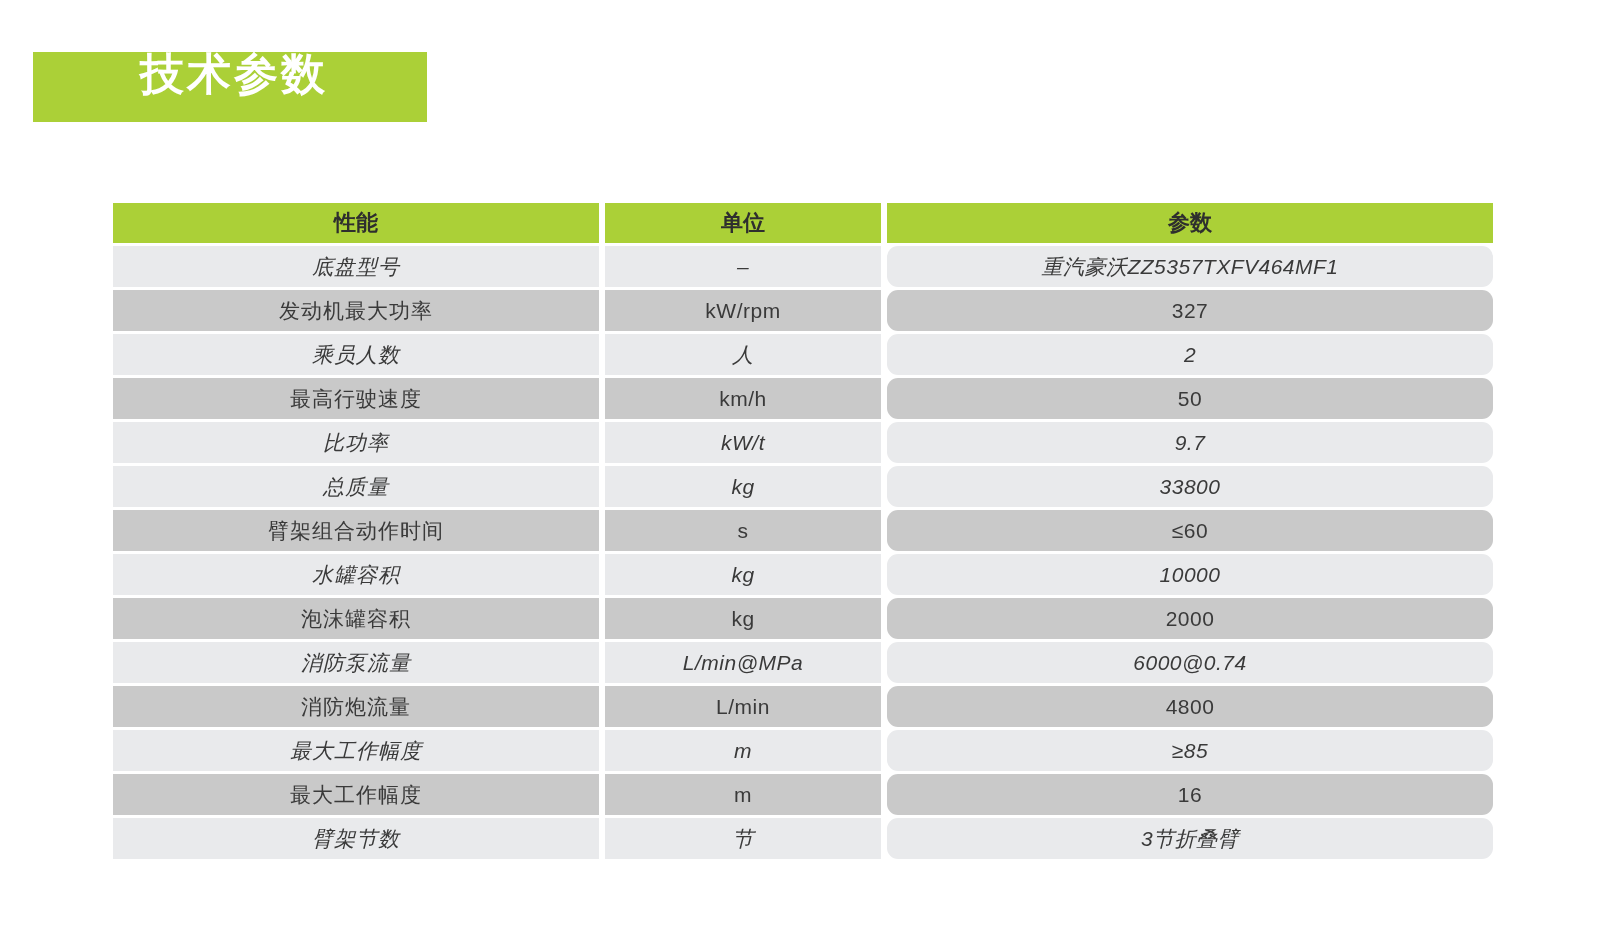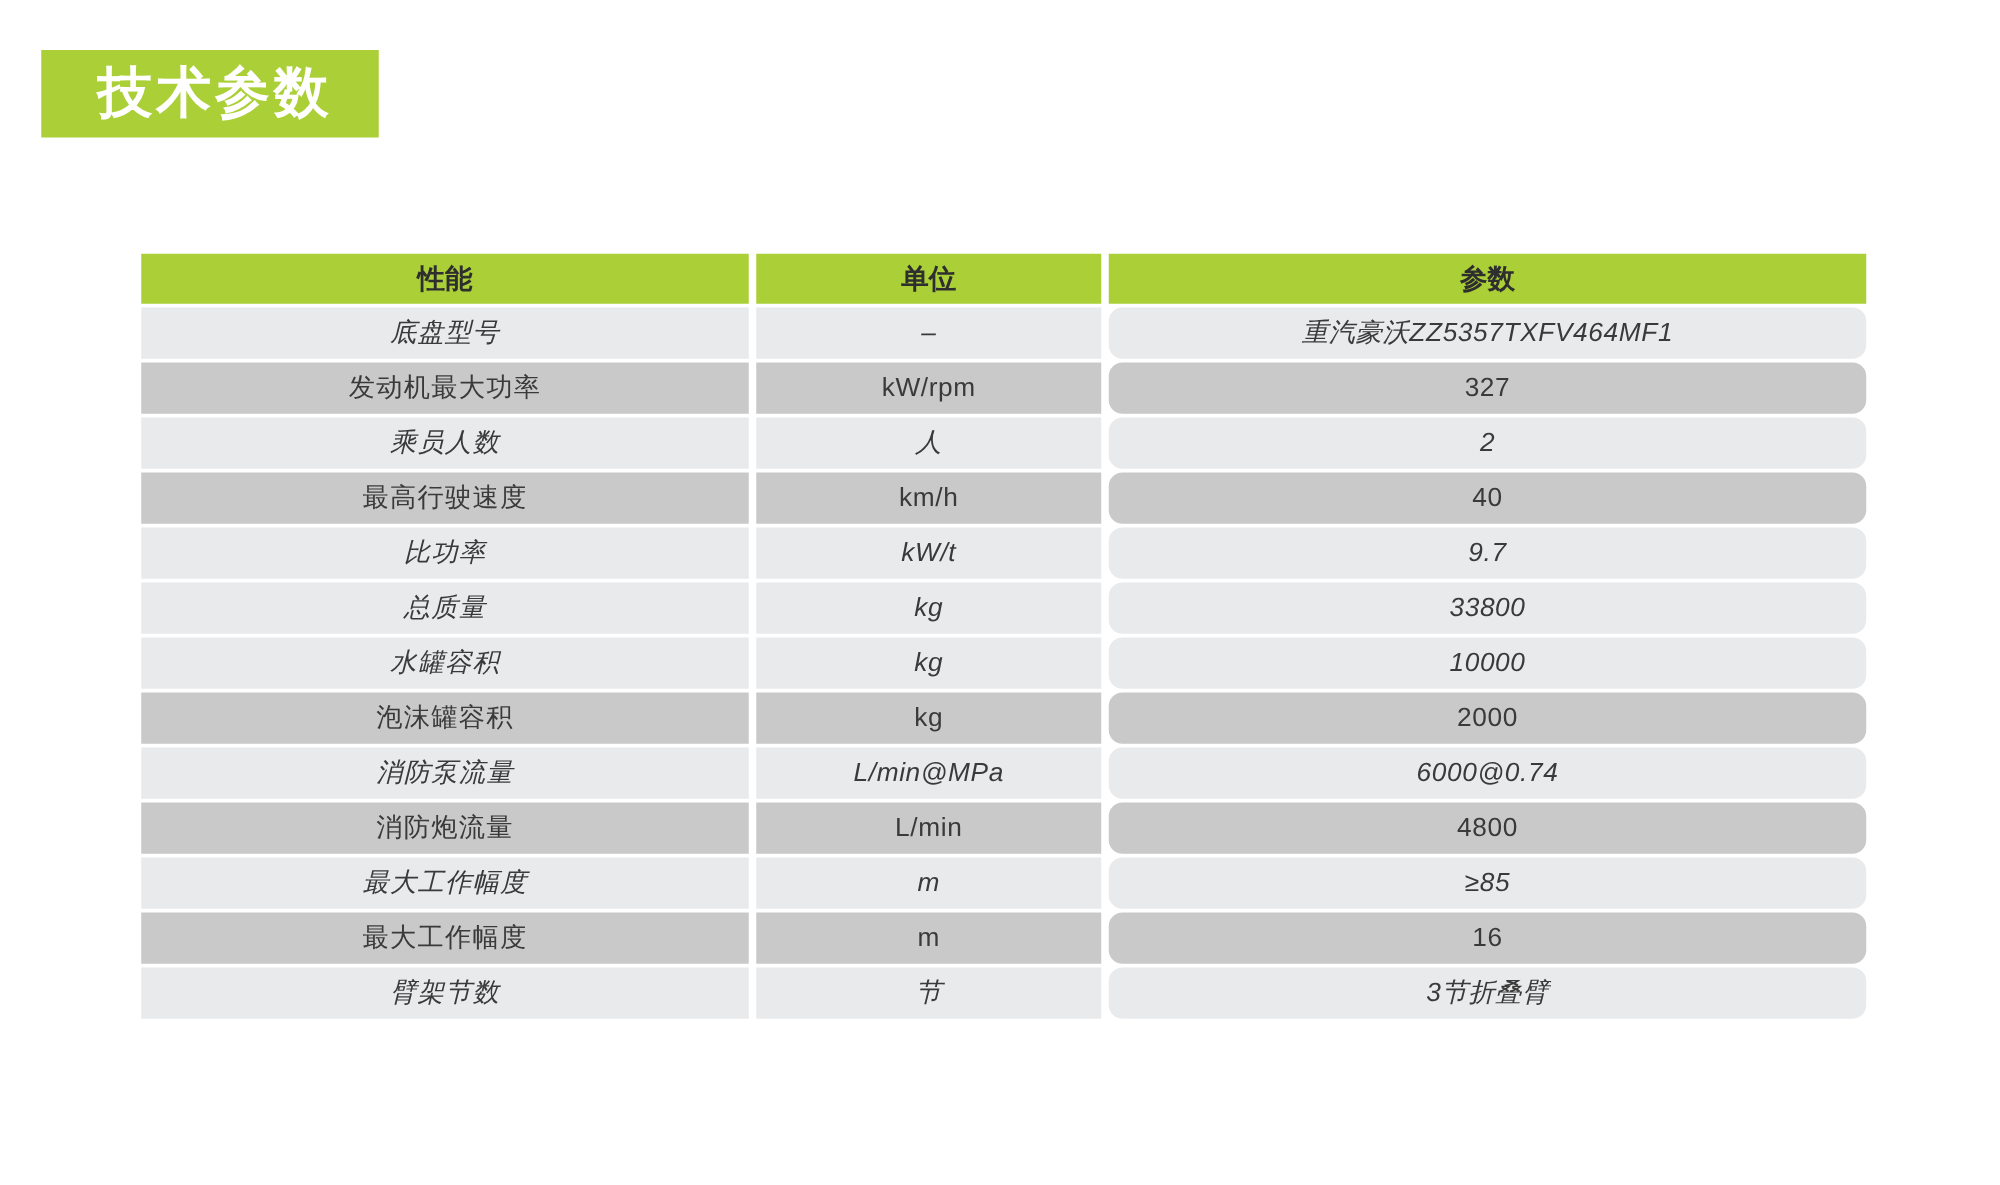--- a/index.html
+++ b/index.html
@@ -13,26 +13,25 @@
     background: #ffffff;
     font-family: "Liberation Sans", "DejaVu Sans", sans-serif;
     overflow: hidden;
     position: relative;
   }
 
   
   .title-banner {
     position: absolute;
     left: 33px;
-    top: 40px;
-    width: 270px;
+    top: 52px;
+    width: 394px;
     height: 70px;
     background: #abd037;
     display: flex;
-    align-items: center;
     justify-content: center;
     box-sizing: border-box;
   }
   .title-banner .title-text {
     color: #ffffff;
     font-size: 44px;
     font-weight: bold;
     letter-spacing: 3px;
     line-height: 1;
     white-space: nowrap;
@@ -121,31 +120,36 @@
         <td class="cell-param">327</td>
       </tr>
       <tr class="row-light">
         <td class="cell-perf">乘员人数</td>
         <td class="cell-unit">人</td>
         <td class="cell-param">2</td>
       </tr>
       <tr class="row-dark">
         <td class="cell-perf">最高行驶速度</td>
         <td class="cell-unit">km/h</td>
-        <td class="cell-param">40</td>
+        <td class="cell-param">50</td>
       </tr>
       <tr class="row-light">
         <td class="cell-perf">比功率</td>
         <td class="cell-unit">kW/t</td>
         <td class="cell-param">9.7</td>
       </tr>
       <tr class="row-light">
         <td class="cell-perf">总质量</td>
         <td class="cell-unit">kg</td>
         <td class="cell-param">33800</td>
+      </tr>
+      <tr class="row-dark">
+        <td class="cell-perf">臂架组合动作时间</td>
+        <td class="cell-unit">s</td>
+        <td class="cell-param">≤60</td>
       </tr>
       <tr class="row-light">
         <td class="cell-perf">水罐容积</td>
         <td class="cell-unit">kg</td>
         <td class="cell-param">10000</td>
       </tr>
       <tr class="row-dark">
         <td class="cell-perf">泡沫罐容积</td>
         <td class="cell-unit">kg</td>
         <td class="cell-param">2000</td>

